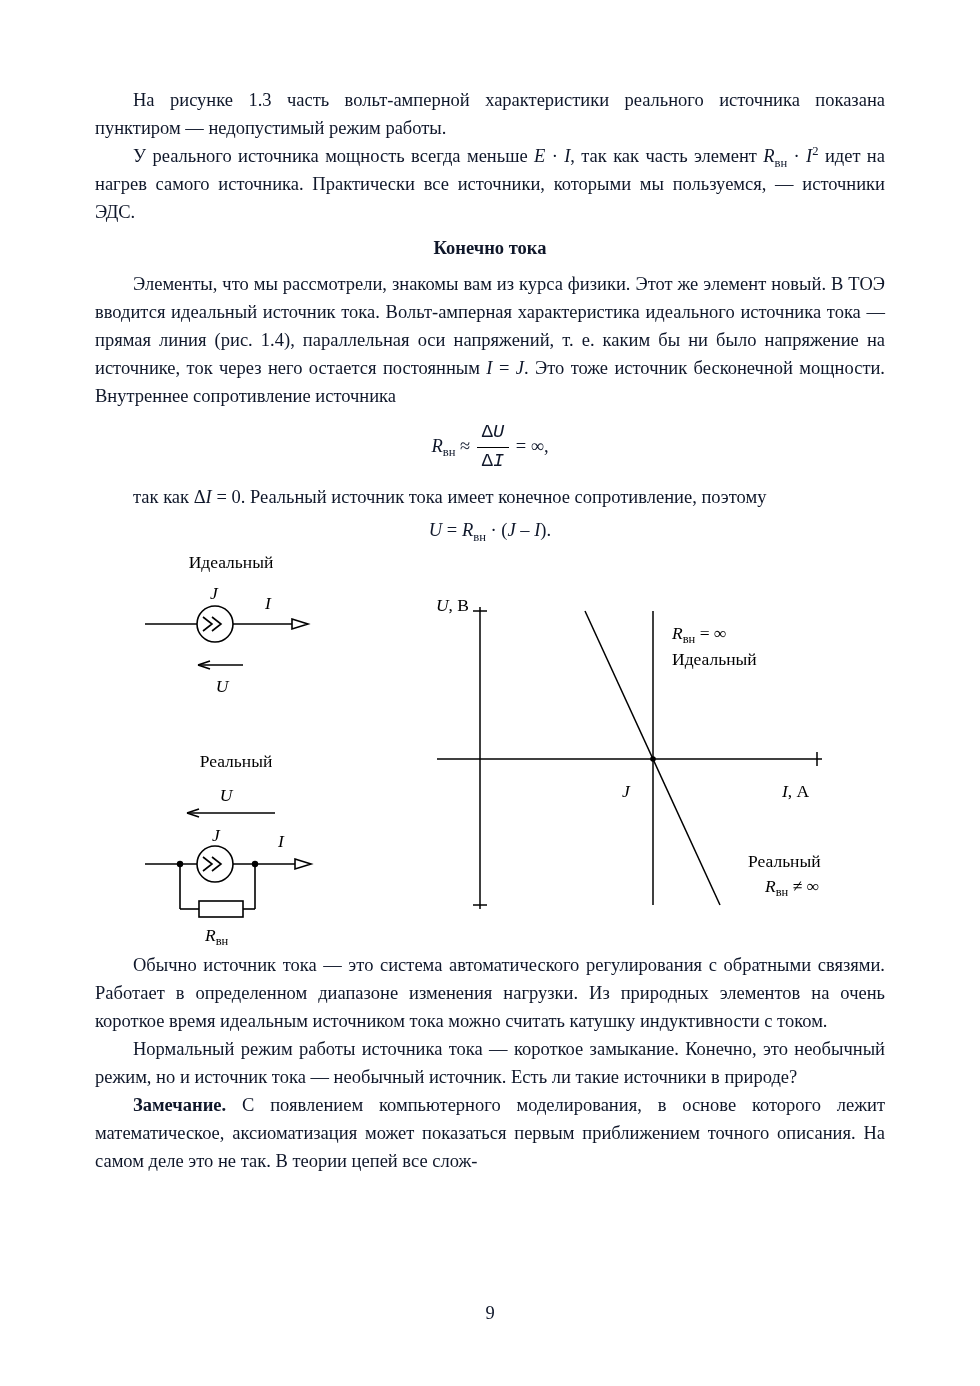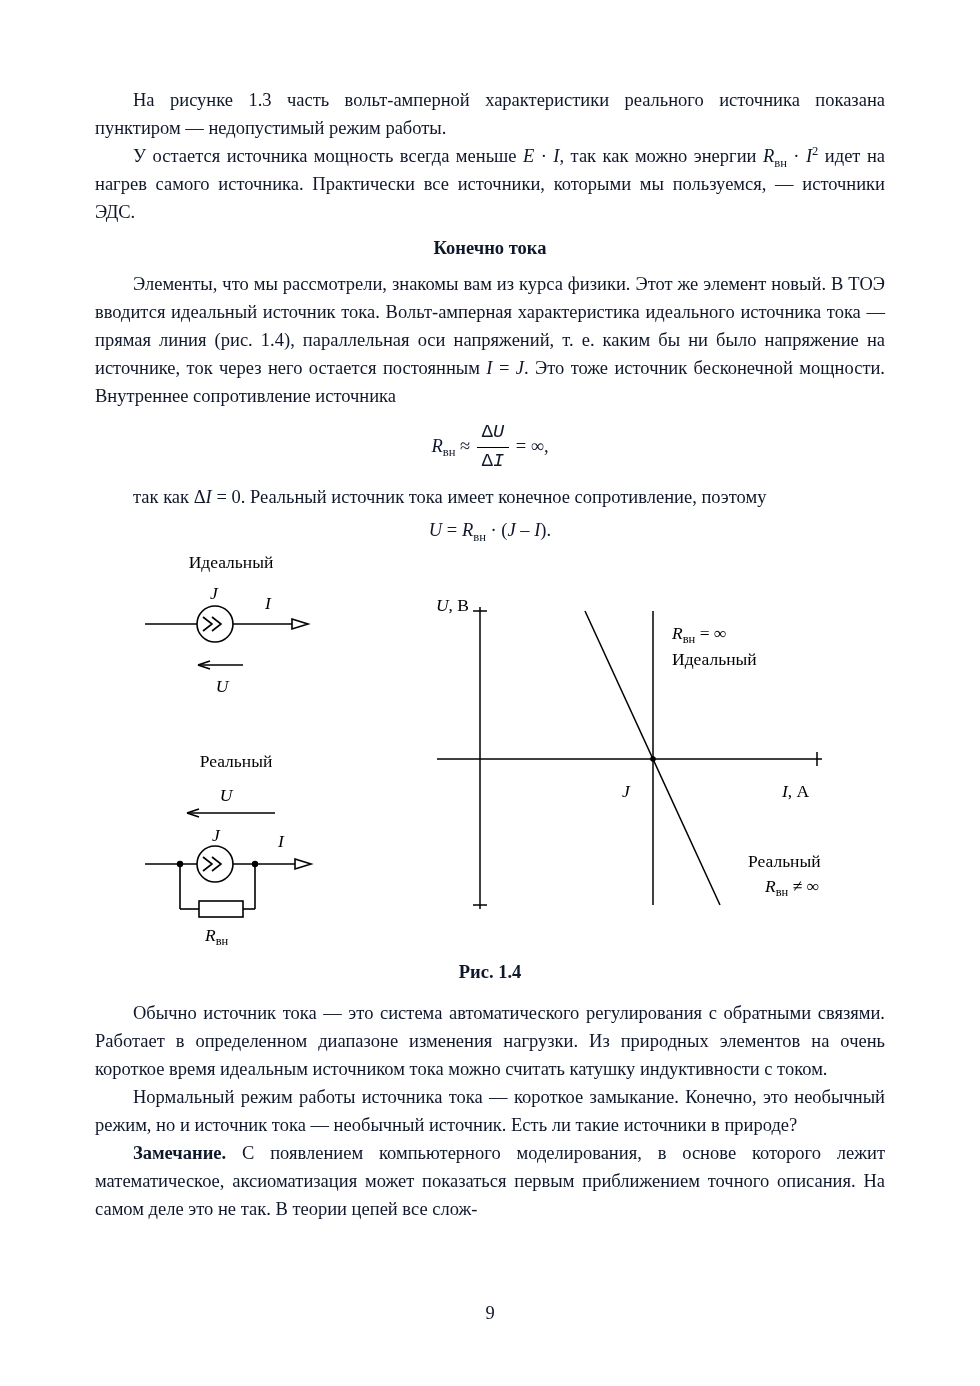--- a/index.html
+++ b/index.html
@@ -26,21 +26,21 @@
   svg text { font-family:"Liberation Serif", serif; font-size:17.5px; fill:#000; }
   svg .small { font-size:12.5px; }
 </style>
 </head>
 <body>
 
 <div class="page">
 
   <p>На рисунке 1.3 часть вольт-амперной характеристики реального источника показана пунктиром — недопустимый режим работы.</p>
 
-  <p><span>У остается источника мощность всегда меньше </span><i>E</i><span> · </span><i>I</i><span>, так как можно энергии </span><i>R</i><sub>вн</sub><span> · </span><i>I</i><sup>2</sup><span> идет на нагрев самого источника. Практически все источники, которыми мы пользуемся, — источники ЭДС.</span></p>
+  <p><span>У реального источника мощность всегда меньше </span><i>E</i><span> · </span><i>I</i><span>, так как часть элемент </span><i>R</i><sub>вн</sub><span> · </span><i>I</i><sup>2</sup><span> идет на нагрев самого источника. Практически все источники, которыми мы пользуемся, — источники ЭДС.</span></p>
 
   <div class="heading">Конечно тока</div>
 
   <p><span>Элементы, что мы рассмотрели, знакомы вам из курса физики. Этот же элемент новый. В ТОЭ вводится идеальный источник тока. Вольт-амперная характеристика идеального источника тока — прямая линия (рис. 1.4), параллельная оси напряжений, т. е. каким бы ни было напряжение на источнике, ток через него остается постоянным </span><i>I</i><span> = </span><i>J</i><span>. Это тоже источник бесконечной мощности. Внутреннее сопротивление источника</span></p>
 
   <div class="formula tall"><i>R</i><sub>вн</sub><span> ≈ </span><span class="frac"><span class="num"><span>Δ</span><i>U</i></span><span class="den"><span>Δ</span><i>I</i></span></span><span> = ∞,</span></div>
 
   <p><span>так как Δ</span><i>I</i><span> = 0. Реальный источник тока имеет конечное сопротивление, поэтому</span></p>
 
   <div class="formula"><i>U</i><span> = </span><i>R</i><sub>вн</sub><span> · (</span><i>J</i><span> – </span><i>I</i><span>).</span></div>
@@ -103,21 +103,20 @@
       <text x="374" y="62" text-anchor="end"><tspan class="it">U</tspan><tspan>, В</tspan></text>
       <text x="687" y="248"><tspan class="it">I</tspan><tspan>, А</tspan></text>
       <text class="it" x="527" y="248">J</text>
       <text x="577" y="90"><tspan class="it">R</tspan><tspan class="small" dy="4">вн</tspan><tspan dy="-4"> = ∞</tspan></text>
       <text x="577" y="116">Идеальный</text>
       <text x="653" y="318">Реальный</text>
       <text x="670" y="343"><tspan class="it">R</tspan><tspan class="small" dy="4">вн</tspan><tspan dy="-4"> ≠ ∞</tspan></text>
     </svg>
   </div>
 
-  <div class="caption">Рис. 1.4</div>
 
   <p>Обычно источник тока — это система автоматического регулирования с обратными связями. Работает в определенном диапазоне изменения нагрузки. Из природных элементов на очень короткое время идеальным источником тока можно считать катушку индуктивности с током.</p>
 
   <p>Нормальный режим работы источника тока — короткое замыкание. Конечно, это необычный режим, но и источник тока — необычный источник. Есть ли такие источники в природе?</p>
 
   <p><b>Замечание.</b><span> С появлением компьютерного моделирования, в основе которого лежит математическое, аксиоматизация может показаться первым приближением точного описания. На самом деле это не так. В теории цепей все слож-</span></p>
 
   <div class="pagenum">9</div>
 
 </div>

